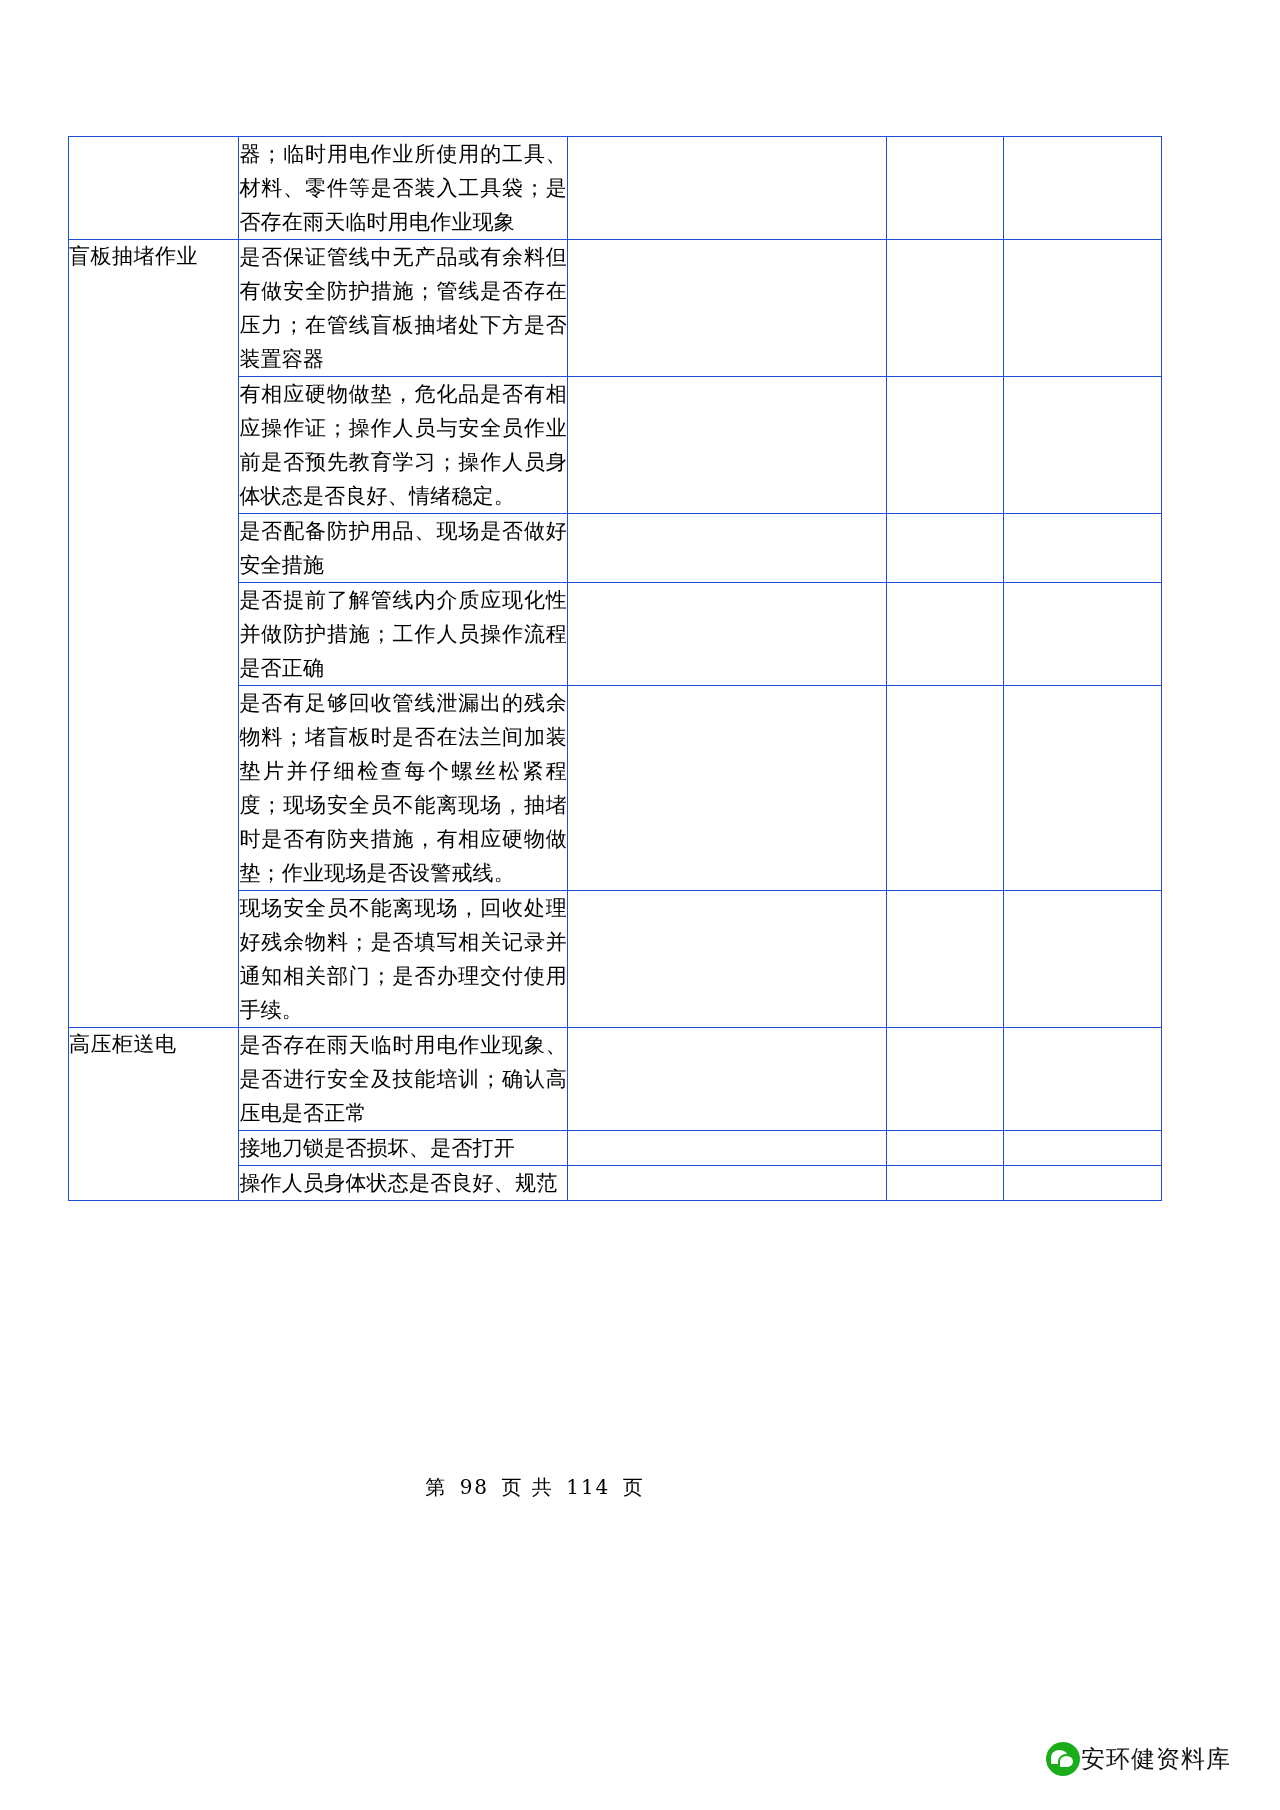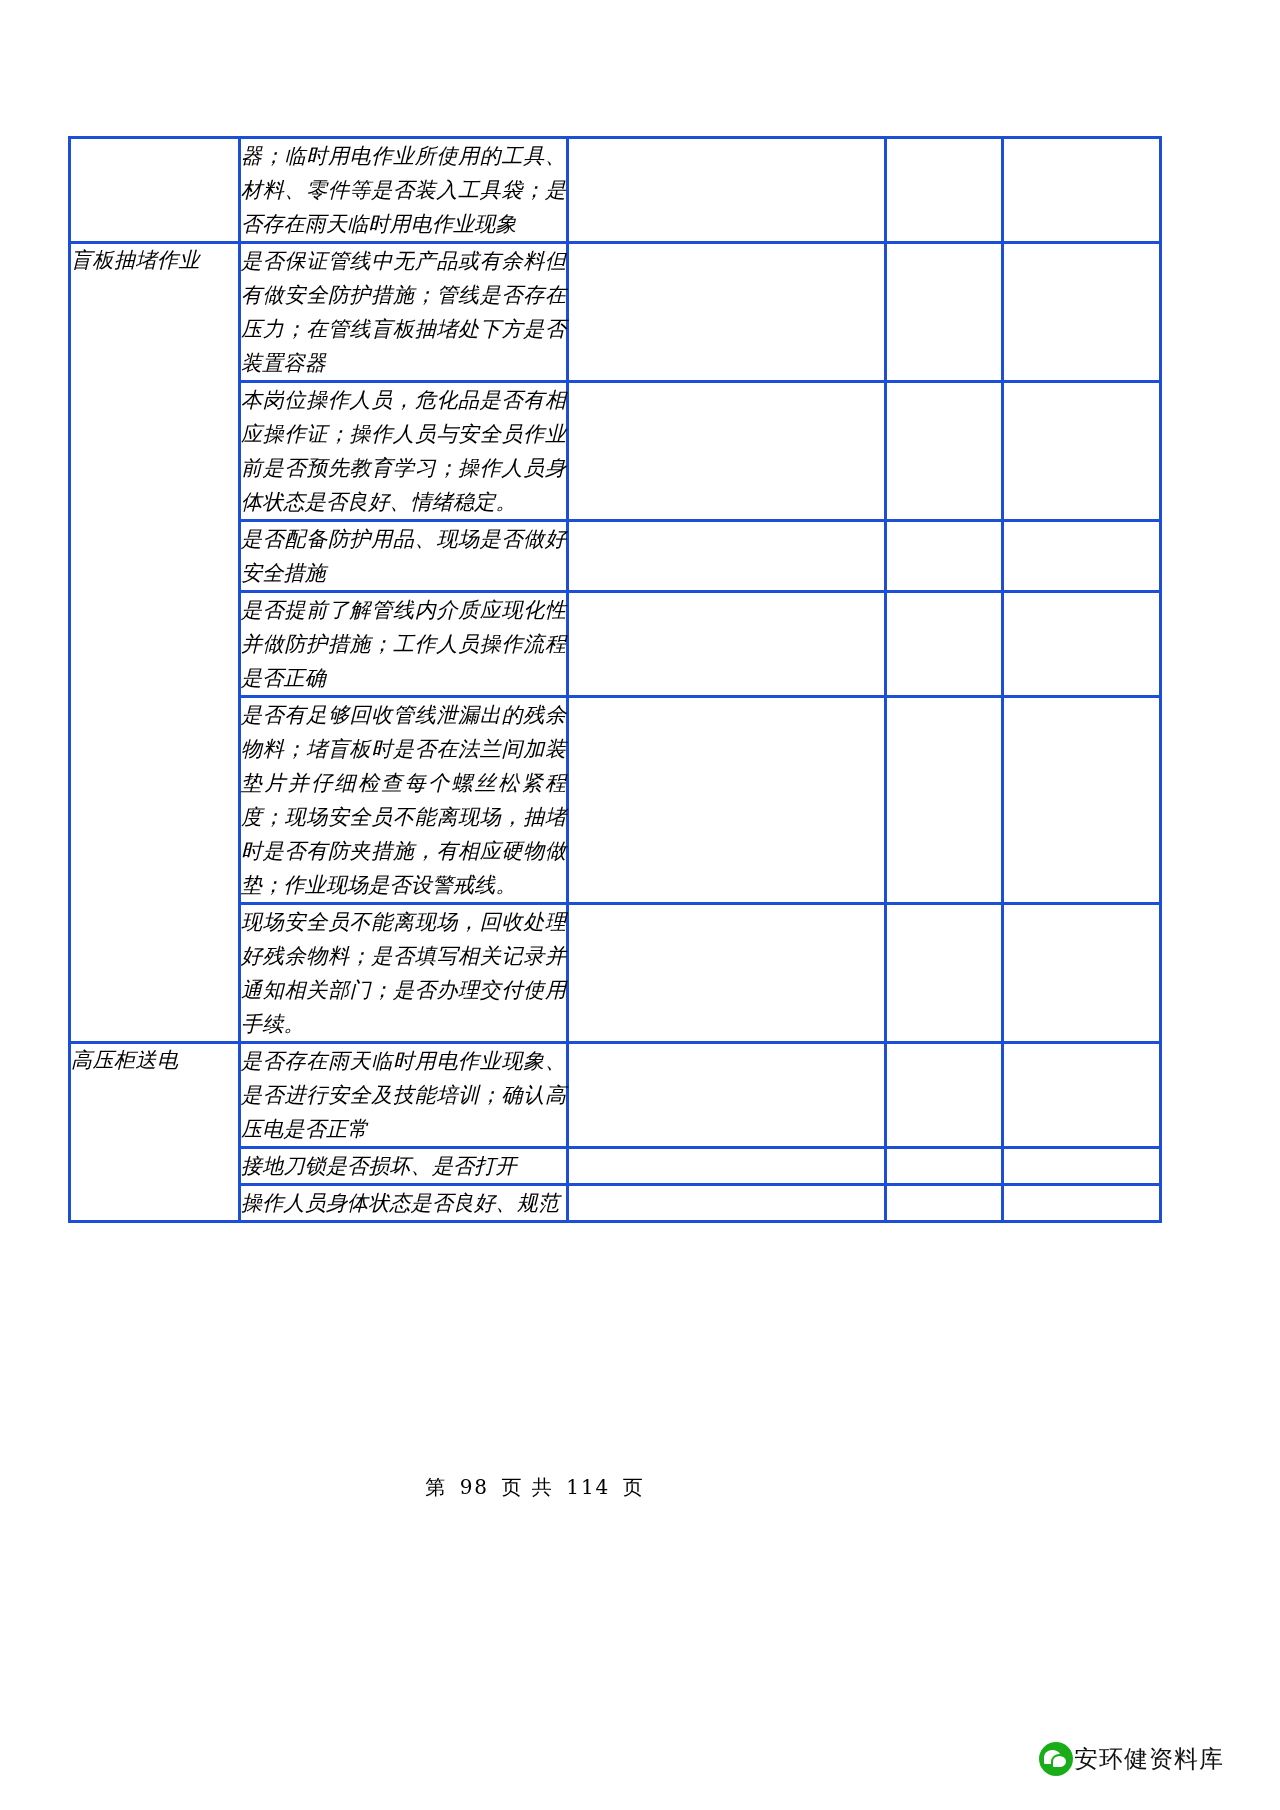--- a/index.html
+++ b/index.html
@@ -25,24 +25,23 @@
   }
   .doc-table {
     position: absolute;
     left: 68px;
     top: 136px;
     width: 1094px;
     border-collapse: collapse;
     table-layout: fixed;
   }
   .doc-table td {
-    border: 3px solid #1d4ed8;
+    border: 1px solid #1d4ed8;
     vertical-align: top;
     padding: 0;
-    font-style: italic;
   }
   .col-cat { width: 140px; }
   .col-item { width: 270px; }
   .col-blank1 { width: 262px; }
   .col-blank2 { width: 96px; }
   .col-blank3 { width: 130px; }
 
   .cat-cell {
     text-align: left;
     vertical-align: middle;
@@ -68,21 +67,21 @@
     width: 1070px;
     text-align: center;
     font-size: 20px;
     letter-spacing: 2px;
     font-family: "DejaVu Serif", "Liberation Serif", serif;
   }
   .footer span { margin: 0 2px; }
 
   .watermark {
     position: absolute;
-    right: 56px;
+    right: 49px;
     bottom: 34px;
     display: flex;
     align-items: center;
     gap: 1px;
   }
   .wm-logo {
     width: 34px;
     height: 34px;
     border-radius: 50%;
     background: #1aad19;
@@ -140,21 +139,21 @@
       </tr>
 
       <tr>
         <td class="cat-cell" rowspan="6">盲板抽堵作业</td>
         <td class="item-cell">是否保证管线中无产品或有余料但有做安全防护措施；管线是否存在压力；在管线盲板抽堵处下方是否装置容器</td>
         <td class="blank-cell"></td>
         <td class="blank-cell"></td>
         <td class="blank-cell"></td>
       </tr>
       <tr>
-        <td class="item-cell">本岗位操作人员，危化品是否有相应操作证；操作人员与安全员作业前是否预先教育学习；操作人员身体状态是否良好、情绪稳定。</td>
+        <td class="item-cell">有相应硬物做垫，危化品是否有相应操作证；操作人员与安全员作业前是否预先教育学习；操作人员身体状态是否良好、情绪稳定。</td>
         <td class="blank-cell"></td>
         <td class="blank-cell"></td>
         <td class="blank-cell"></td>
       </tr>
       <tr>
         <td class="item-cell">是否配备防护用品、现场是否做好安全措施</td>
         <td class="blank-cell"></td>
         <td class="blank-cell"></td>
         <td class="blank-cell"></td>
       </tr>

